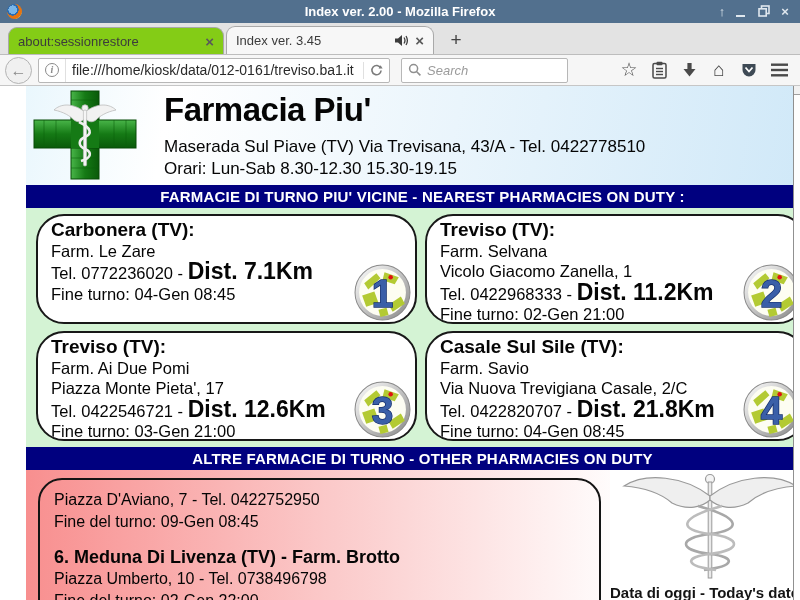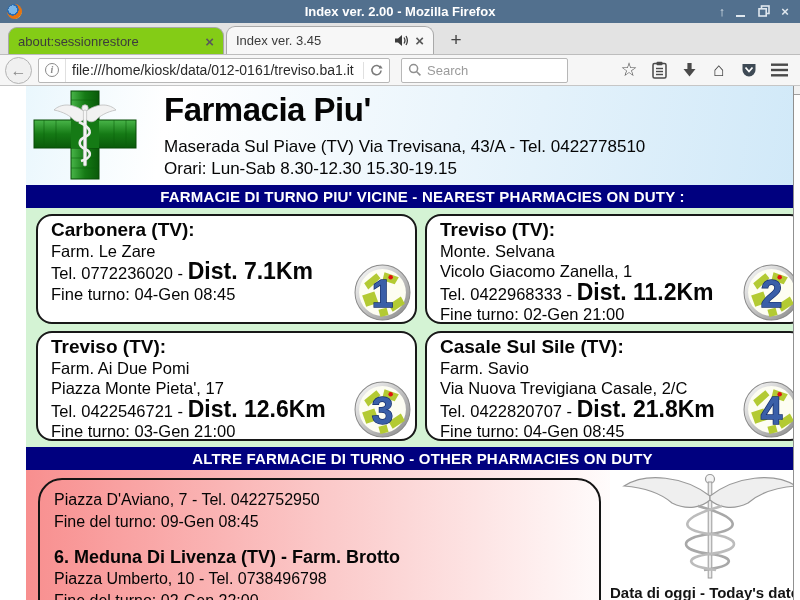--- a/index.html
+++ b/index.html
@@ -41,21 +41,21 @@
   .urlbox { width:352px; height:25px; background:#fff; border:1px solid #b7b7b7;
     border-radius:2px; display:flex; align-items:center; margin-left:6px; flex:none; }
   .info-ic { width:14px; height:14px; border:1px solid #8a8a8a; border-radius:50%;
     color:#8a8a8a; font-size:10px; line-height:12px; text-align:center; margin:0 6px; flex:none;
     font-family:"Liberation Serif", serif; font-style:italic; font-weight:bold; }
   .url-text { font-size:14px; color:#2a2a2a; white-space:nowrap; overflow:hidden; flex:1;
     border-left:1px solid #e0e0e0; padding-left:6px; line-height:23px; }
   .reload { padding:0 6px; border-left:1px solid #e0e0e0; height:17px; display:flex; align-items:center; }
   .searchbox { width:167px; height:25px; background:#fff; border:1px solid #b7b7b7;
     border-radius:2px; display:flex; align-items:center; margin-left:11px; flex:none; }
-  .search-ph { font-size:13px; color:#9b9b9b; padding-left:5px; }
+  .search-ph { font-size:13px; color:#9b9b9b; padding-left:5px;font-style:italic; }
   .tb-ic { width:30px; text-align:center; color:#4a4a4a; flex:none; display:flex;
     justify-content:center; align-items:center; height:28px; }
   .tb-ic.txt { font-size:19px; display:block; line-height:28px; }
   .tb-gap { flex:1; }
 
   
   .page { position:absolute; top:86px; left:0; width:793px; height:514px; background:#fff;margin-left:26px; }
   .scrollbar { position:absolute; top:86px; right:0; width:7px; height:514px;
     background:#fdfdfd; border-left:1px solid #8f8f8f; }
   .scroll-btn { height:9px; border-bottom:1px solid #9f9f9f; background:#f1f1f1; }
@@ -65,21 +65,21 @@
   .logo-wrap { flex:none; margin:4px 0 0 6px; }
   .head-text { margin-left:26px; padding-top:5px; }
   .ph-title { font-size:33px; font-weight:bold; color:#050505; letter-spacing:-0.5px; }
   .ph-addr { font-size:17px; color:#050505; line-height:22px; margin-top:7px; }
 
   .banner { height:23px; background:#00007f; color:#fff; font-weight:bold; font-size:15px;
     text-align:center; line-height:23px; letter-spacing:0.2px; }
 
   .nearest { height:239px; background:#d4f3d4; padding:6px 12px 0 10px;
     display:grid; grid-template-columns:381px 381px; grid-auto-rows:110px; gap:7px 8px; }
-  .card { position:relative; background:#fff; border:2px solid #181818; border-radius:16px;
+  .card { position:relative; background:#fff; border:2px solid #181818; border-radius:28px;
     padding:4px 10px 0 13px; overflow:hidden; }
   .card div { font-size:16.5px; line-height:20.6px; color:#050505; white-space:nowrap; }
   .card .city { font-size:19px; font-weight:bold; }
   .card b { font-size:23px; }
   .badge { position:absolute; right:4px; bottom:1px; }
 
   .others { position:relative; height:130px;
     background:linear-gradient(to right,#f88f8f 0%,#fbc9c9 38%,#ffffff 76%); overflow:hidden; }
   .obox { position:absolute; left:12px; top:8px; width:563px; height:150px;
     border:2px solid #141414; border-radius:24px; padding:9px 14px 0 14px; }
@@ -254,21 +254,21 @@
               <polygon points="34,40 46,32 50,39 38,47"></polygon>
             <polygon points="24,45 32,43 34,50 26,52"></polygon>
           </g>
           <text x="28" y="42" text-anchor="middle" font-size="38" font-weight="bold" fill="#3a5fa8" stroke="#16306e" stroke-width="1.4" paint-order="stroke" font-family="Liberation Sans, sans-serif">1</text>
           <circle cx="36" cy="13" r="2.2" fill="#e01212"></circle>
         </svg>
       </div>
 
       <div class="card">
         <div class="city">Treviso (TV):</div>
-        <div>Monte. Selvana</div>
+        <div>Farm. Selvana</div>
         <div>Vicolo Giacomo Zanella, 1</div>
         <div><span>Tel. 0422968333 - </span><b>Dist. 11.2Km</b></div>
         <div>Fine turno: 02-Gen 21:00</div>
         <svg class="badge" width="57" height="57" viewBox="0 0 56 56">
           <circle cx="28" cy="28" r="27" fill="url(#ringGrad)" stroke="#8a8a8a"></circle>
           <circle cx="28" cy="28" r="23" fill="#fdfdf2"></circle>
           <g fill="#b3ca33">
             <polygon points="10,19 22,9 26,14 14,25"></polygon>
               <polygon points="30,8 44,13 40,20 28,16"></polygon>
             <polygon points="8,31 20,27 24,38 12,42"></polygon>

